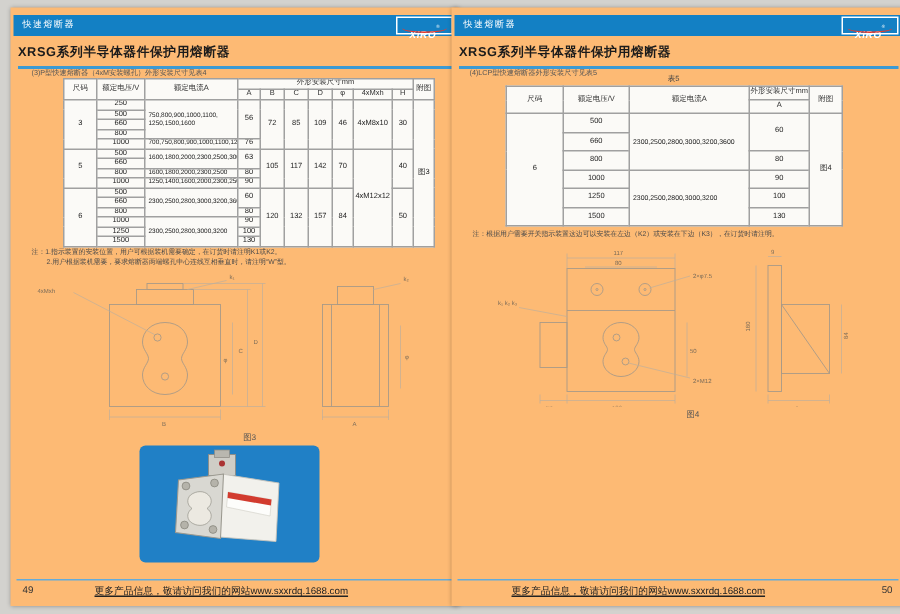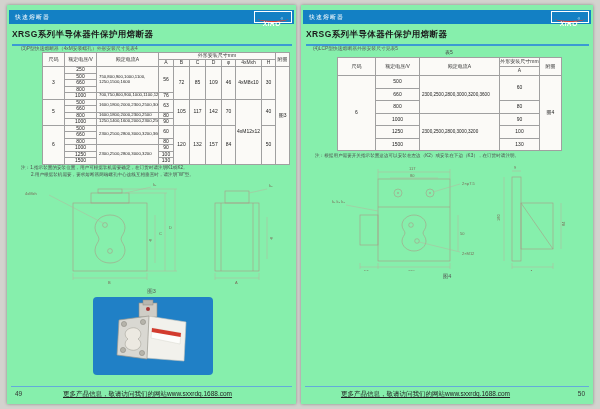--- a/index.html
+++ b/index.html
@@ -1,18 +1,18 @@
 <!DOCTYPE html>
 <html><head>
 <meta charset="utf-8">
 <style>
   html,body{margin:0;padding:0;}
   body{width:600px;height:409px;position:relative;background:#d3d2ce;
        font-family:"Liberation Sans","DejaVu Sans",sans-serif;overflow:hidden;}
-  .page{position:absolute;top:5px;height:399px;background:#86efac;box-shadow:0 0 3px rgba(0,0,0,.35);}
+  .page{position:absolute;top:5px;height:399px;background:#fdba74;box-shadow:0 0 3px rgba(0,0,0,.35);padding-left:10px;}
   #pageL{left:7px;width:289px;}
   #pageR{left:301px;width:292px;}
 
   .topbar{position:absolute;left:2px;right:2px;top:5px;height:14px;background:#1380c4;}
   .topbar-label{color:#fff;font-size:6px;line-height:14px;padding-left:6px;letter-spacing:1px;}
   .logo{position:absolute;right:2px;top:1px;width:36px;height:10px;border:1px solid #fff;text-align:center;}
   .logo-text{color:#fff;font-size:6.5px;font-weight:bold;font-style:italic;line-height:9px;letter-spacing:.5px;}
   .logo-reg{color:#fff;font-size:3px;vertical-align:super;}
   .logo-swoosh{position:absolute;left:3px;right:3px;bottom:0.5px;height:3px;
                border-bottom:1px solid #e8392b;border-radius:0 0 60% 60%/0 0 100% 100%;}

